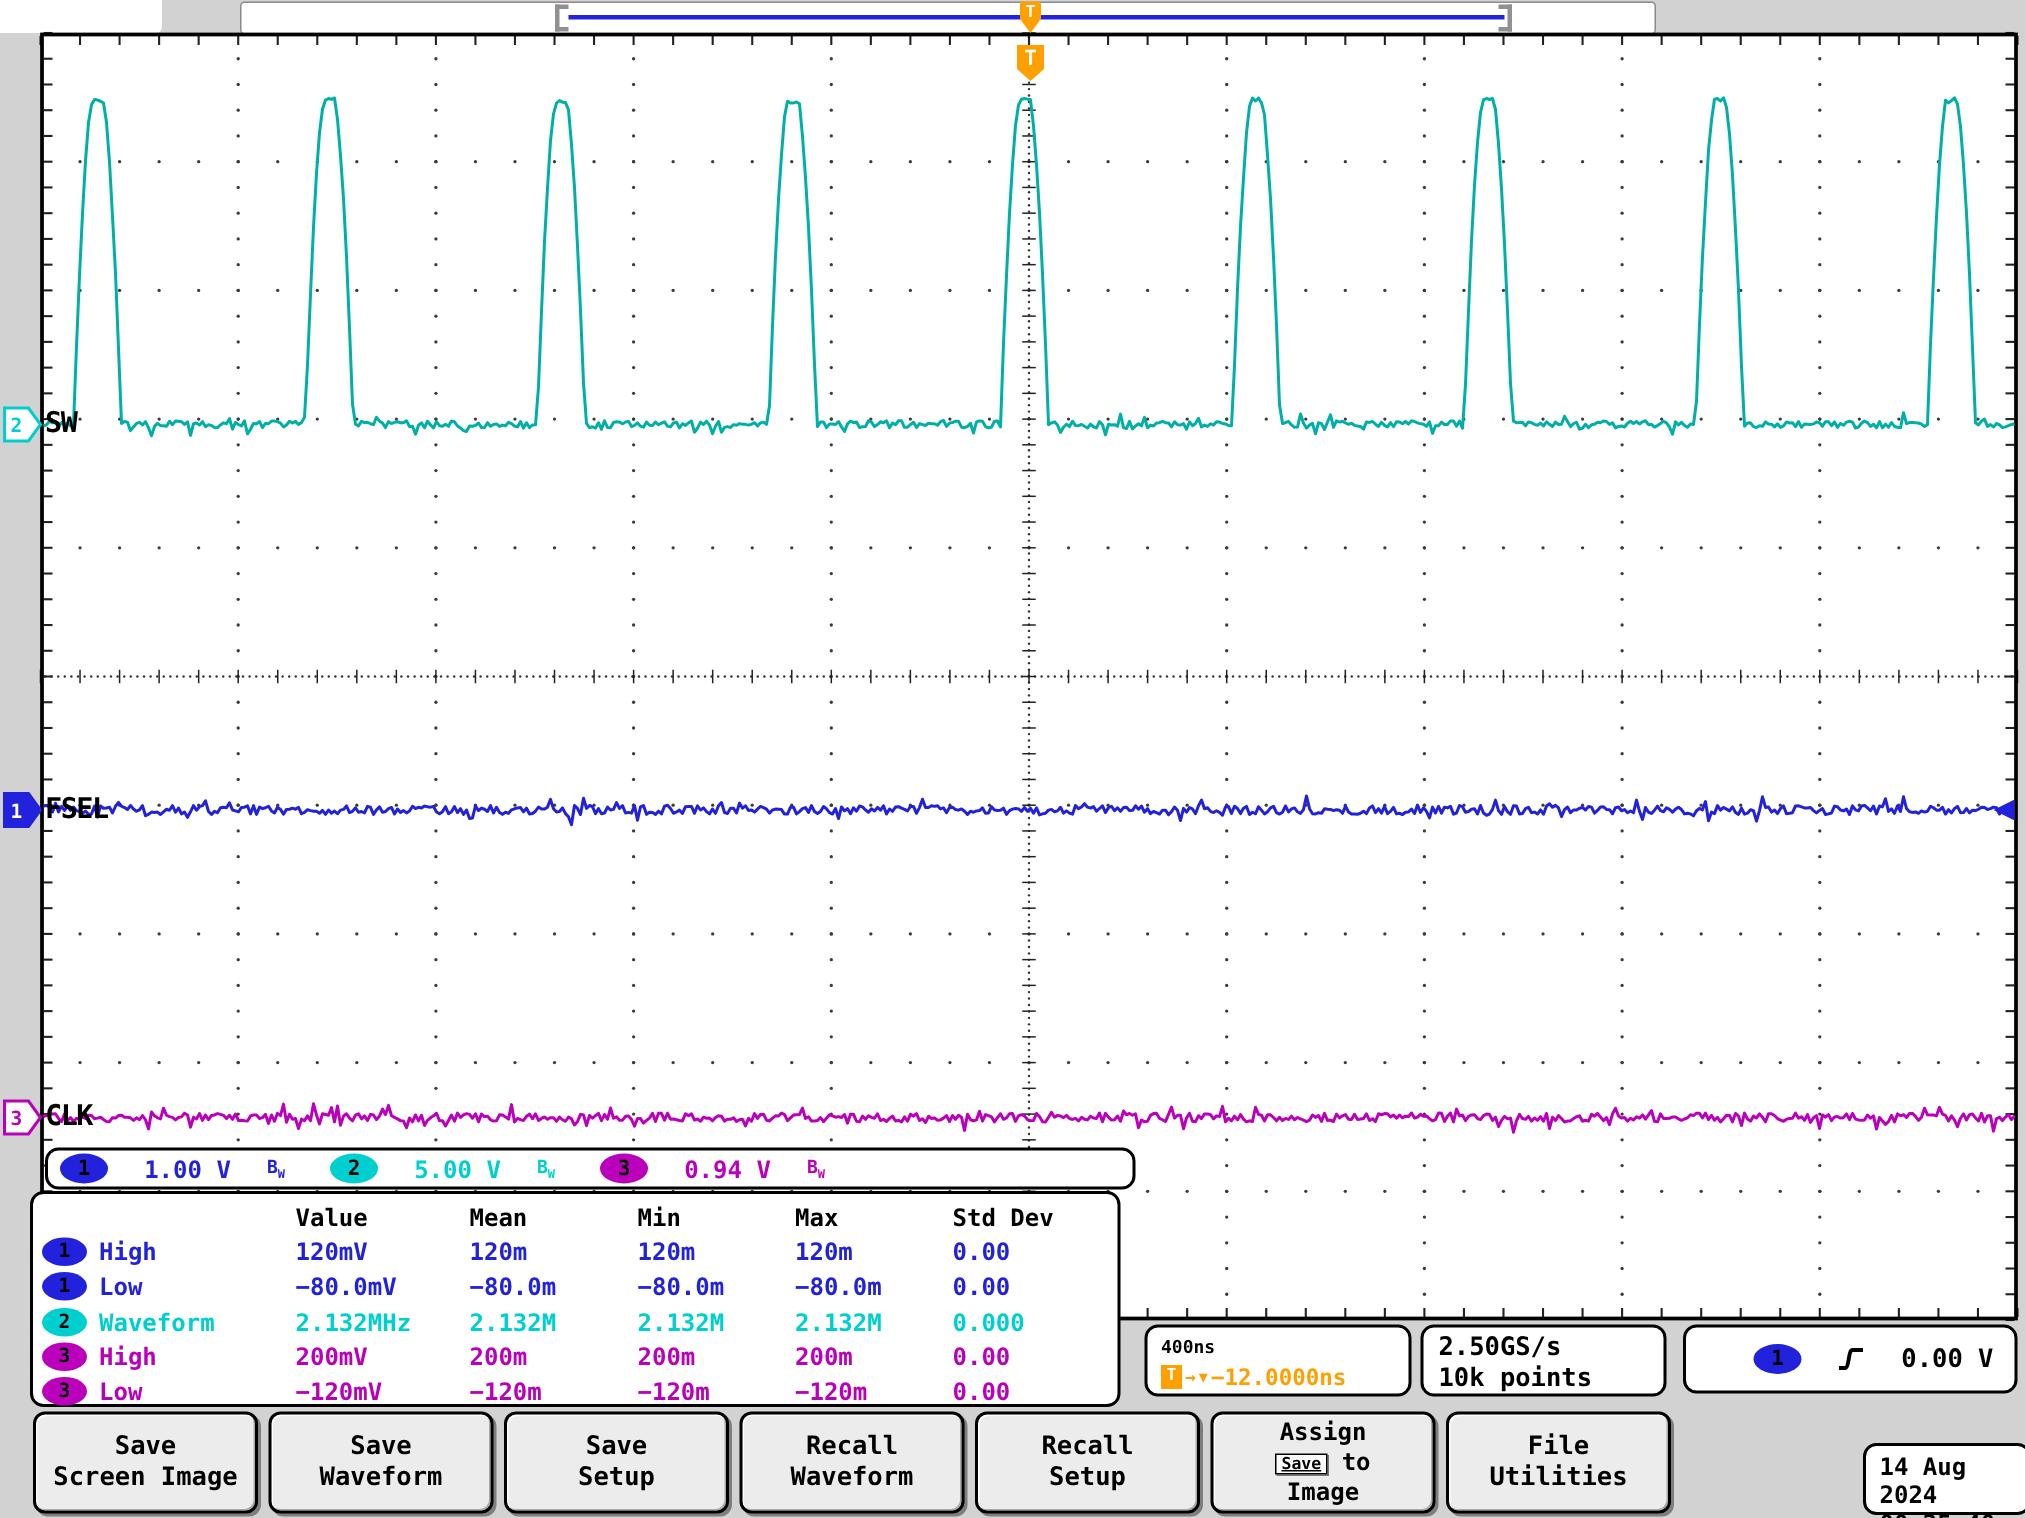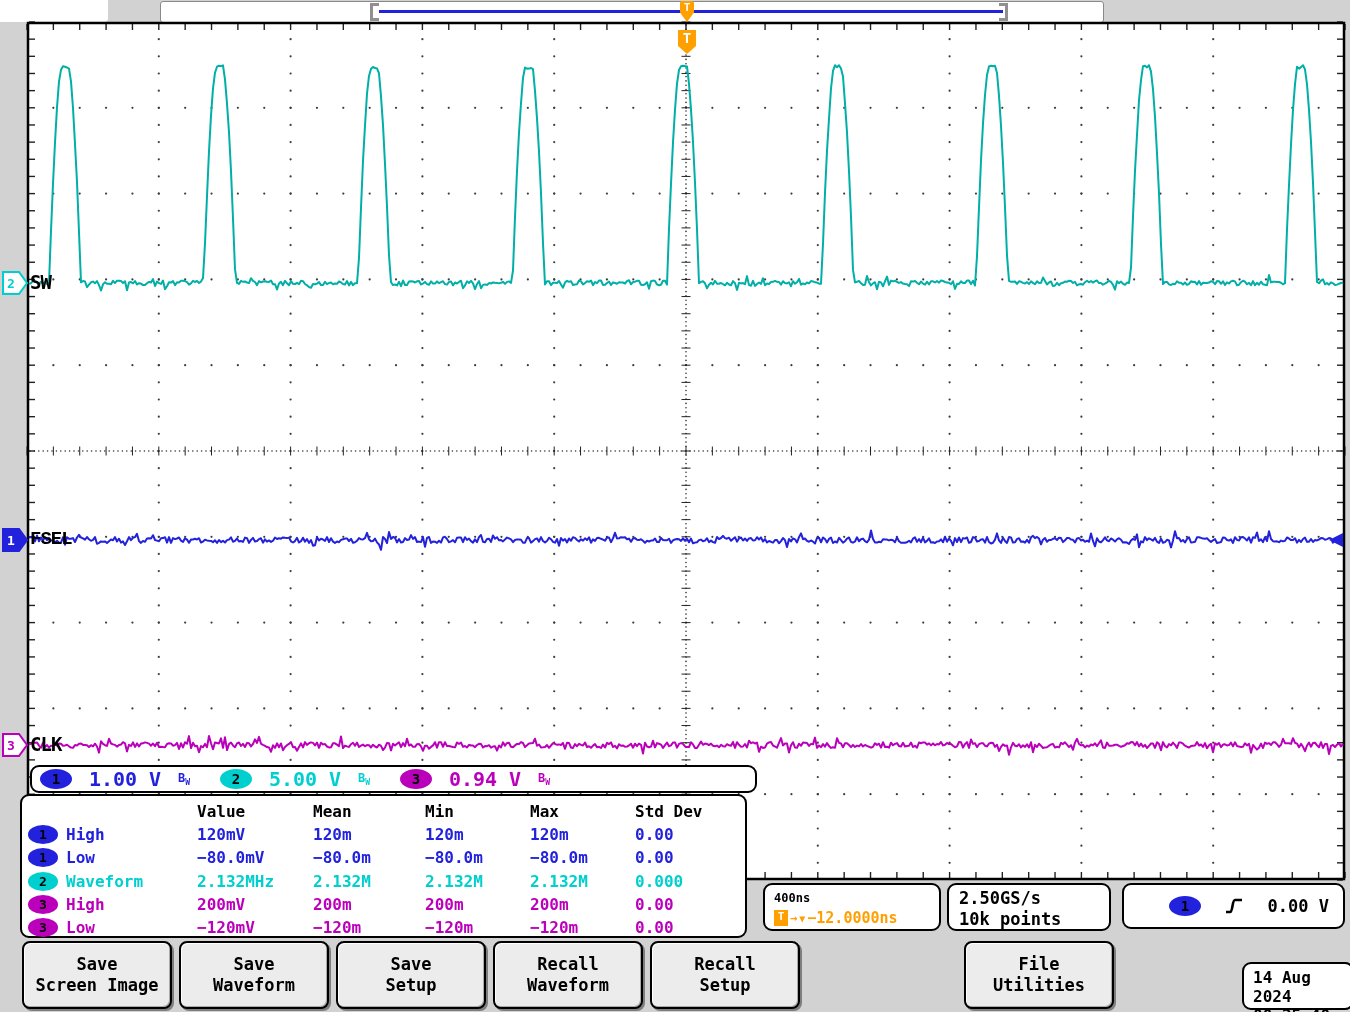--- a/index.html
+++ b/index.html
@@ -24,21 +24,21 @@
   .trace-label{position:absolute;z-index:4;font:bold 19px "DejaVu Sans Mono",monospace;color:#000;letter-spacing:-1px;}
   
   .panel{position:absolute;background:#fff;border:2px solid #000;border-radius:9px;z-index:3;box-sizing:border-box;}
   .badge{display:inline-block;width:32px;height:20px;border-radius:50%;text-align:center;
          font:bold 14px/20px "DejaVu Sans Mono",monospace;color:#000;flex:0 0 auto;}
   .bg1{background:var(--ch1);} .bg2{background:var(--ch2);} .bg3{background:var(--ch3);}
   .t1{color:var(--ch1);} .t2{color:var(--ch2);} .t3{color:var(--ch3);}
   
   .chbar{left:30px;top:765px;width:727px;height:28px;display:flex;align-items:center;padding-left:8px;}
   .chgrp{display:flex;align-items:center;width:180px;}
-  .chscale{font-size:20px;width:106px;text-align:center;}
+  .chscale{font-size:16px;width:106px;text-align:center;}
   .bw{font-size:12px;} .bw sub{font-size:8px;}
   
   .mtable{left:20px;top:794px;width:727px;height:144px;display:grid;
           grid-template-columns:175px 116px 112px 105px 105px 1fr;
           grid-auto-rows:23.2px;padding-top:4px;font-size:16px;}
   .mtable .hcell{color:#000;}
   .mtable .ncell{display:flex;align-items:center;gap:8px;padding-left:6px;}
   .mtable .ncell .badge{width:30px;height:19px;line-height:19px;font-size:13px;}
   .mtable div{line-height:23px;}
   
@@ -1690,21 +1690,21 @@
         <polygon points="3,734 19,734 27,745 19,756 3,756" fill="#fff" stroke="#BB00BB" stroke-width="2"></polygon>
         <text x="11" y="750" text-anchor="middle" font-family="DejaVu Sans Mono,monospace" font-size="13" font-weight="bold" fill="#BB00BB">3</text>
       </g>
       <g>
         <polygon points="678,30 696,30 696,46 687,54 678,46" fill="#FFA000"></polygon>
         <text x="687" y="43" text-anchor="middle" font-family="DejaVu Sans Mono,monospace" font-size="14" font-weight="bold" fill="#fff">T</text>
       </g>
     </svg>
 
   <div class="trace-label" style="left:30px;top:271px;text-align:right;">SW</div>
-  <div class="trace-label" style="left:30px;top:528px;font-family:Liberation Mono, monospace;">FSEL</div>
+  <div class="trace-label" style="left:30px;top:528px;">FSEL</div>
   <div class="trace-label" style="left:30px;top:733px;text-align:right;">CLK</div>
 
   <div class="panel chbar">
     <div class="chgrp">
       <span class="badge bg1">1</span>
       <span class="chscale t1">1.00 V</span>
       <span class="bw t1"><span>B</span><sub>W</sub></span>
     </div>
     <div class="chgrp">
       <span class="badge bg2">2</span>
@@ -1811,20 +1811,25 @@
       <div>Setup</div>
     </div>
   <div class="mbtn" style="left:493px">
     <div>Recall</div>
       <div>Waveform</div>
     </div>
   <div class="mbtn" style="left:650px">
     <div>Recall</div>
       <div>Setup</div>
     </div>
+  <div class="mbtn three" style="left:807px">
+    <div>Assign</div>
+    <div><span class="chipword">Save</span> <span>to</span></div>
+    <div>Image</div>
+    </div>
   <div class="mbtn" style="left:964px">
     <div>File</div>
       <div>Utilities</div>
     </div>
 
   <div class="panel dtbox">
     <div>14 Aug 2024</div>
     <div>00:25:40</div>
   </div>
 

